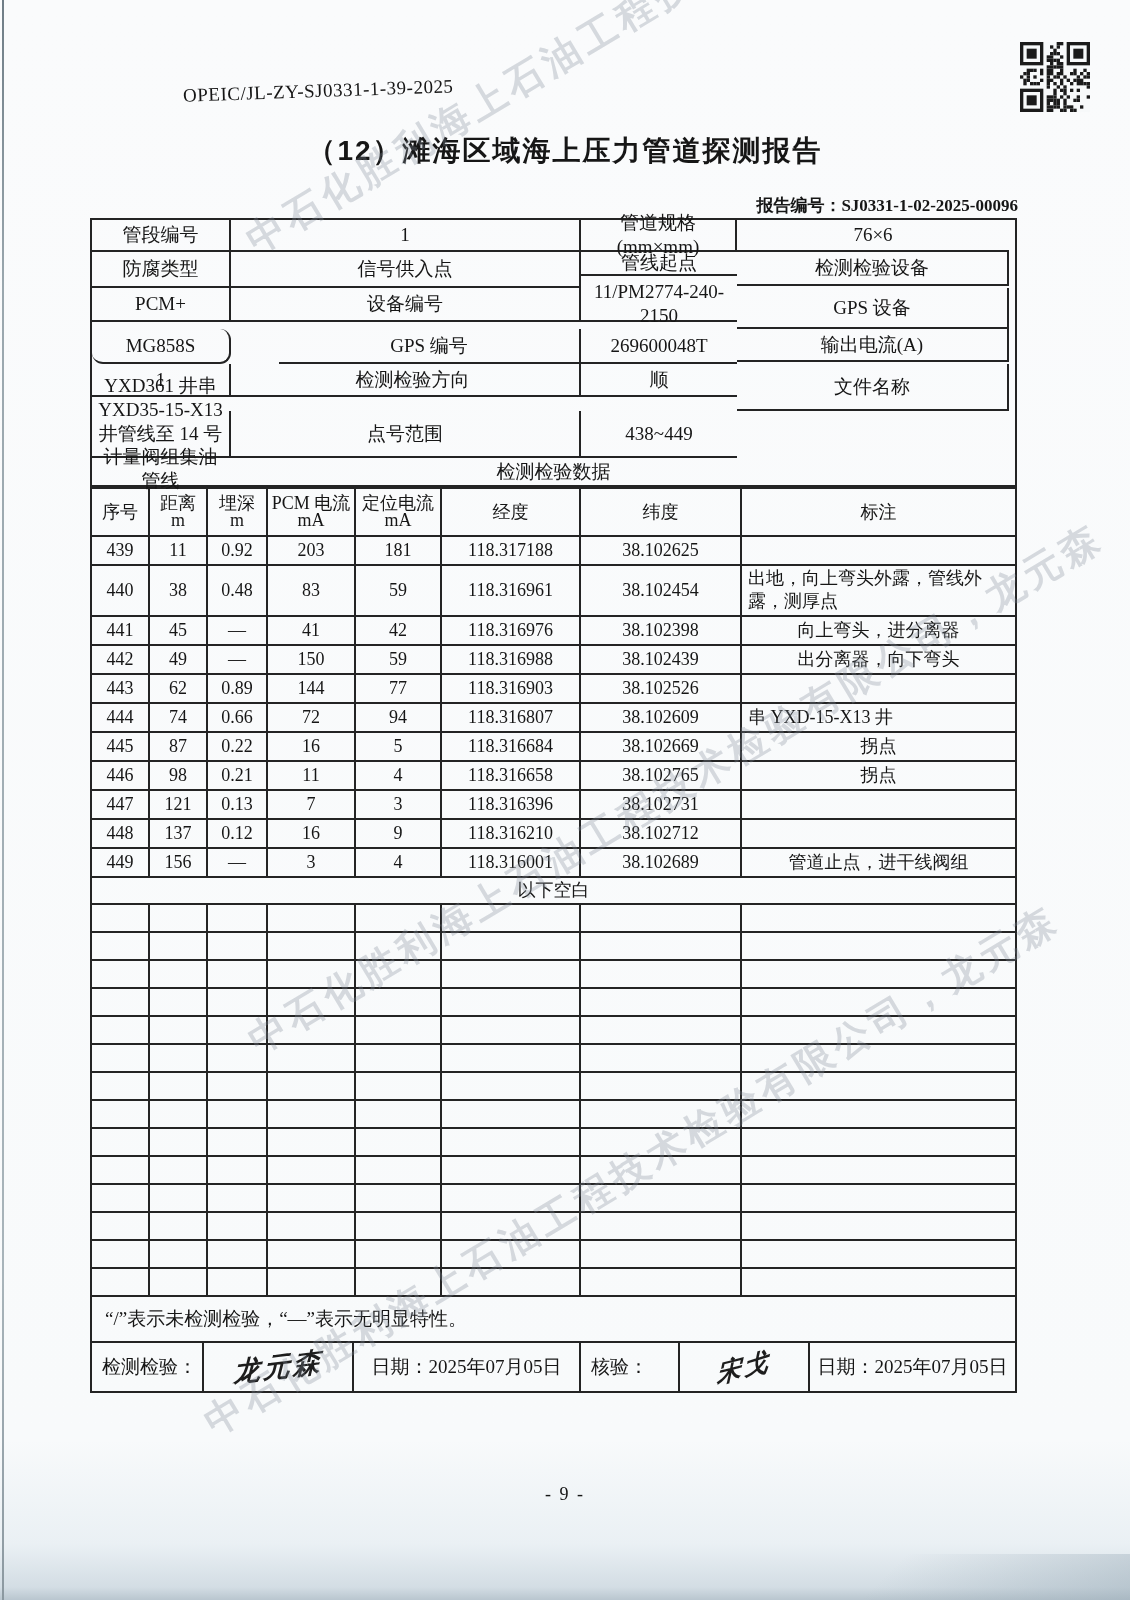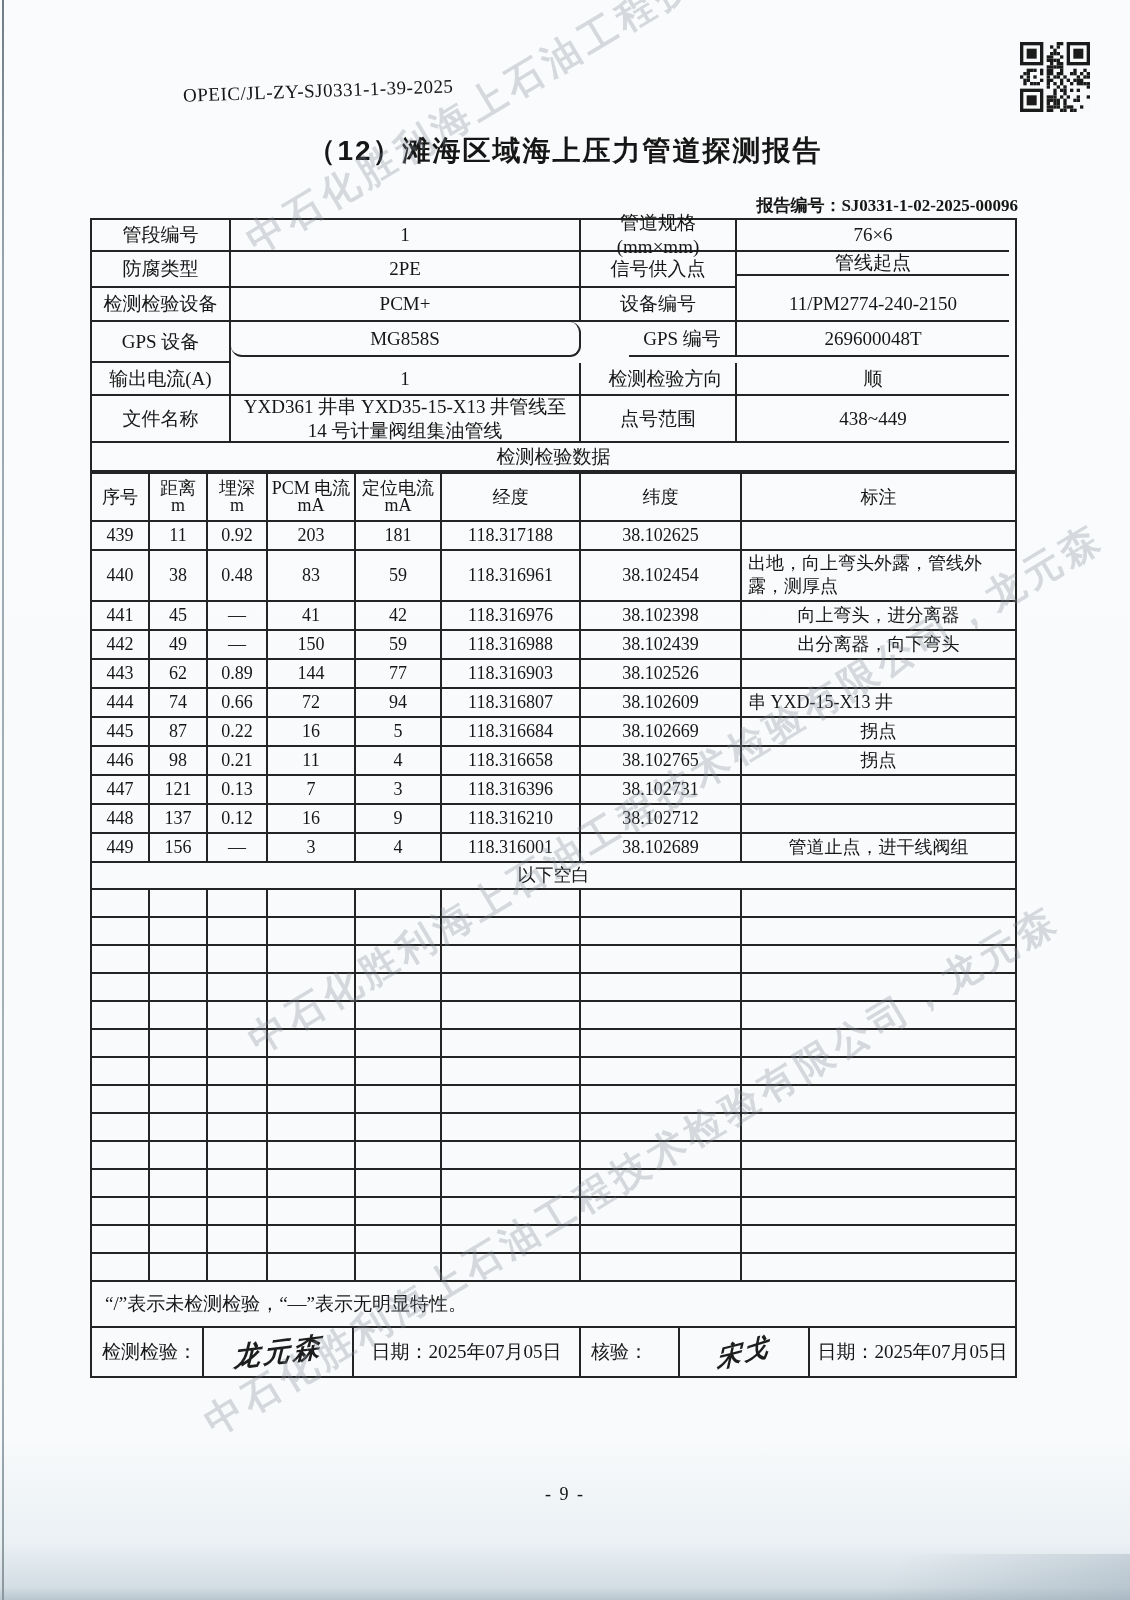--- a/index.html
+++ b/index.html
@@ -203,21 +203,20 @@
   <span>报告编号：</span><span>SJ0331-1-02-2025-00096</span>
 </div>
 
 <div class="sheet">
   <div class="info-grid" id="info-grid">
       <div class="cell" style="height: 32px;">管段编号</div>
       <div class="cell" style="height: 32px;">1</div>
       <div class="cell" style="height: 32px;">管道规格(mm×mm)</div>
       <div class="cell last" style="height: 32px;">76×6</div>
       <div class="cell" style="height: 36px;">防腐类型</div>
-      <div class="cell" style="height: 36px;">2PE</div>
       <div class="cell" style="height: 36px;">信号供入点</div>
       <div class="cell last" style="height: 24px; text-align: center;">管线起点</div>
       <div class="cell" style="height: 34px;">检测检验设备</div>
       <div class="cell" style="height: 34px;">PCM+</div>
       <div class="cell" style="height: 34px;">设备编号</div>
       <div class="cell last" style="height: 34px;">11/PM2774-240-2150</div>
       <div class="cell" style="height: 41px;">GPS 设备</div>
       <div class="cell" style="height: 35px; border-radius: 11px;">MG858S</div>
       <div class="cell" style="height: 35px; margin-left: 48px;">GPS 编号</div>
       <div class="cell last" style="height: 35px;">269600048T</div>

